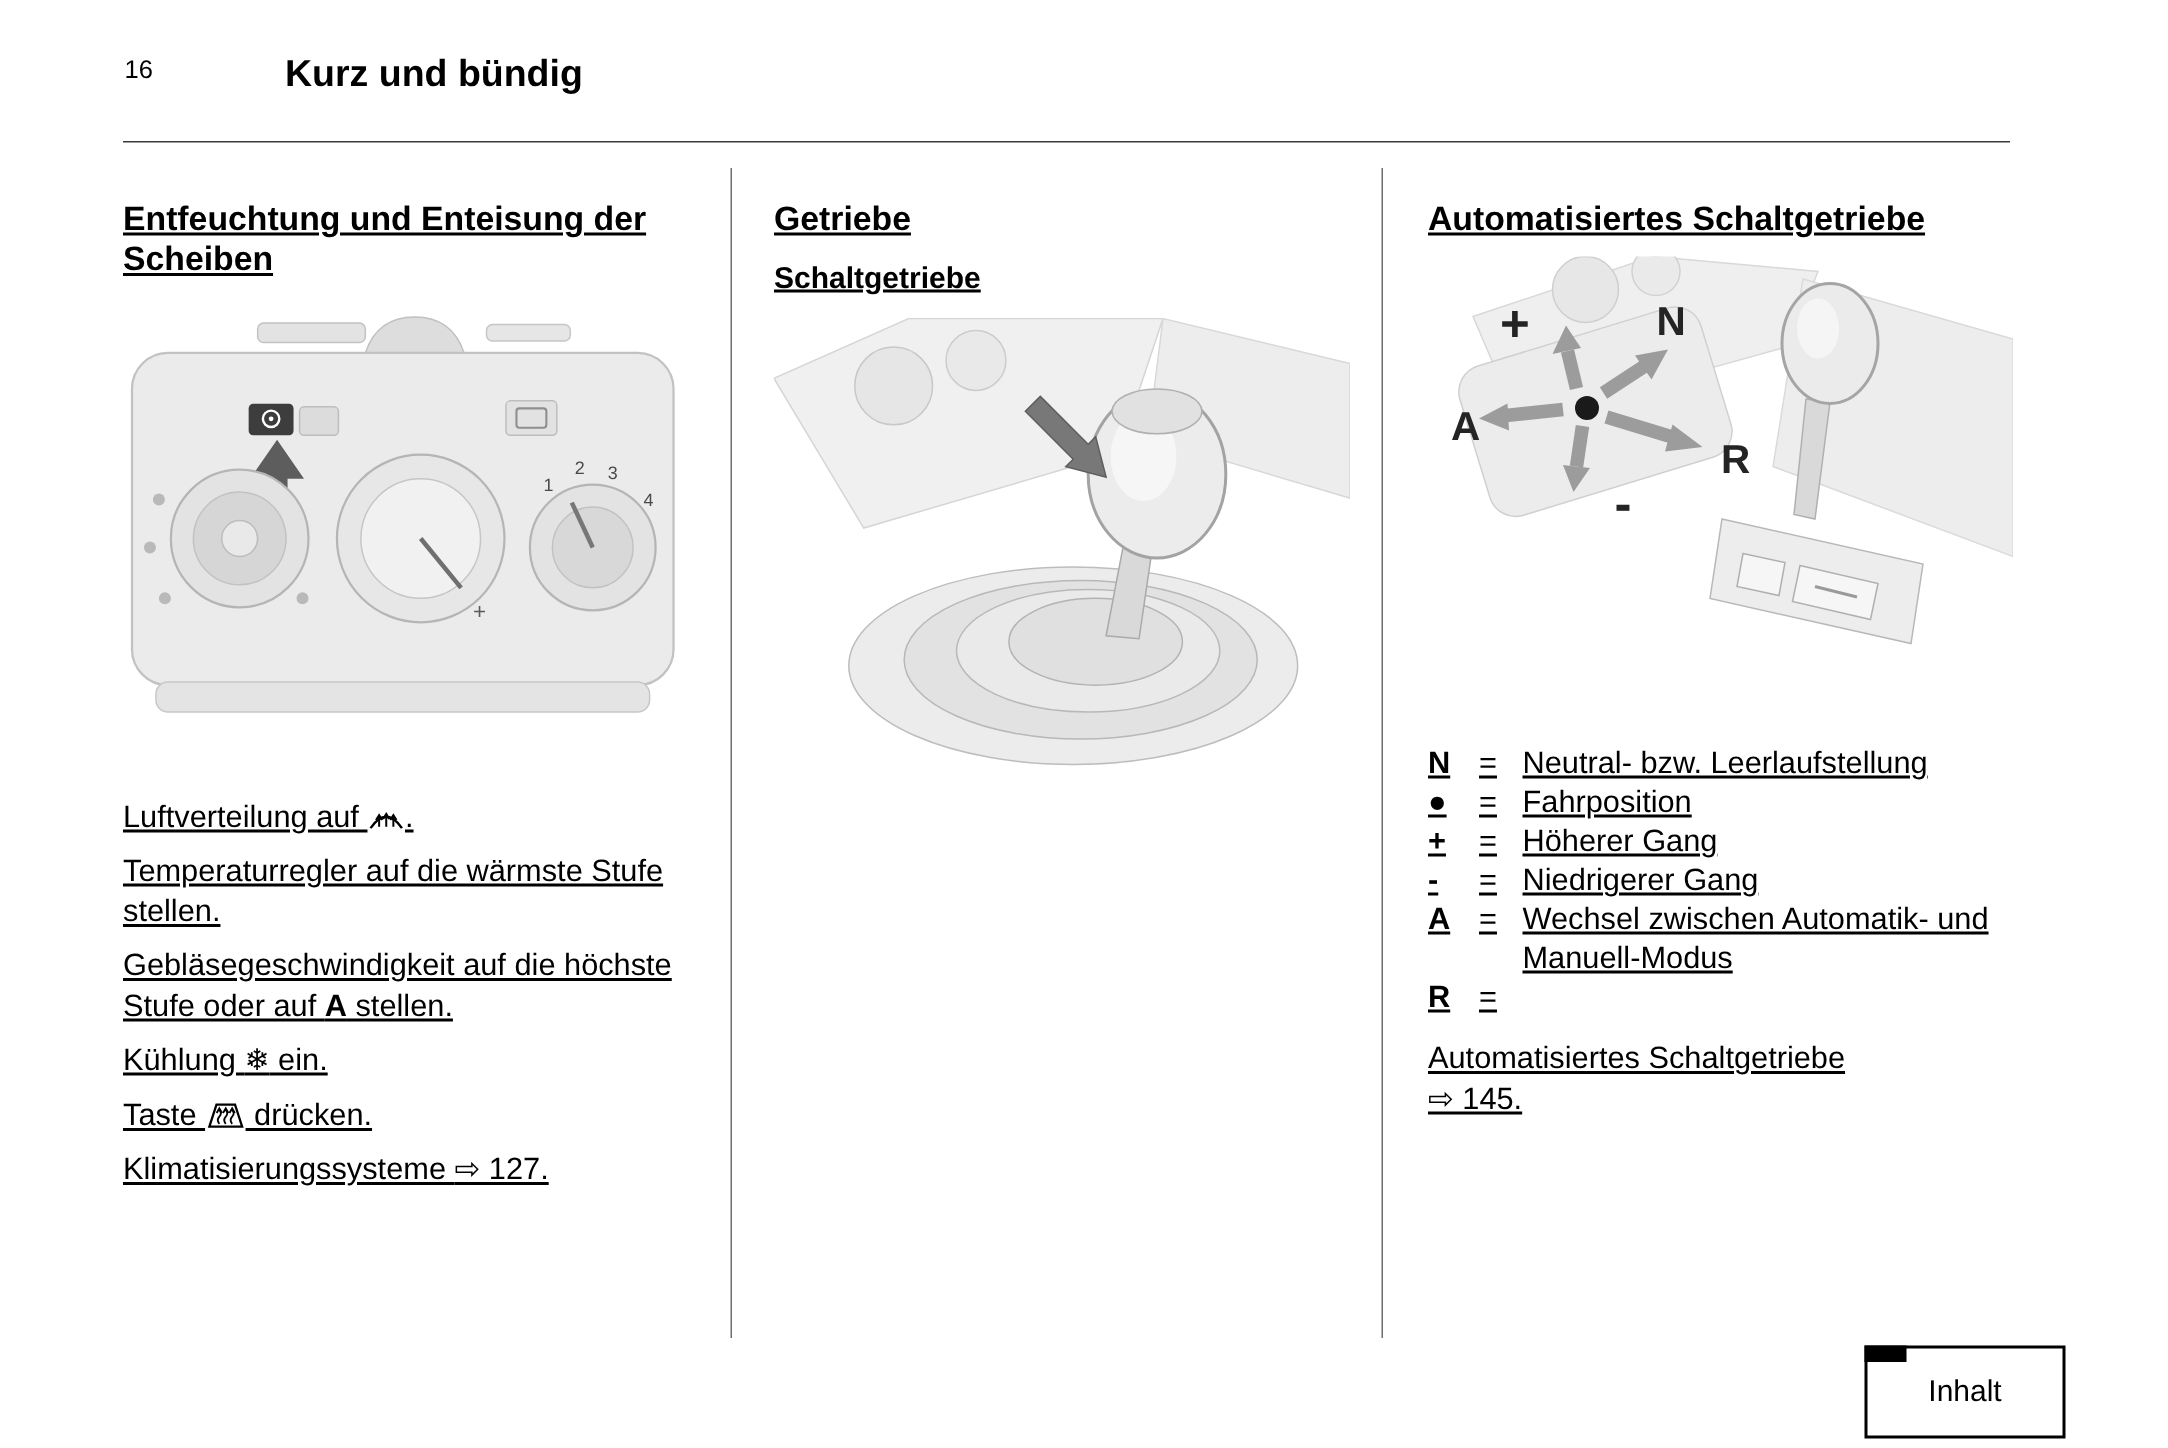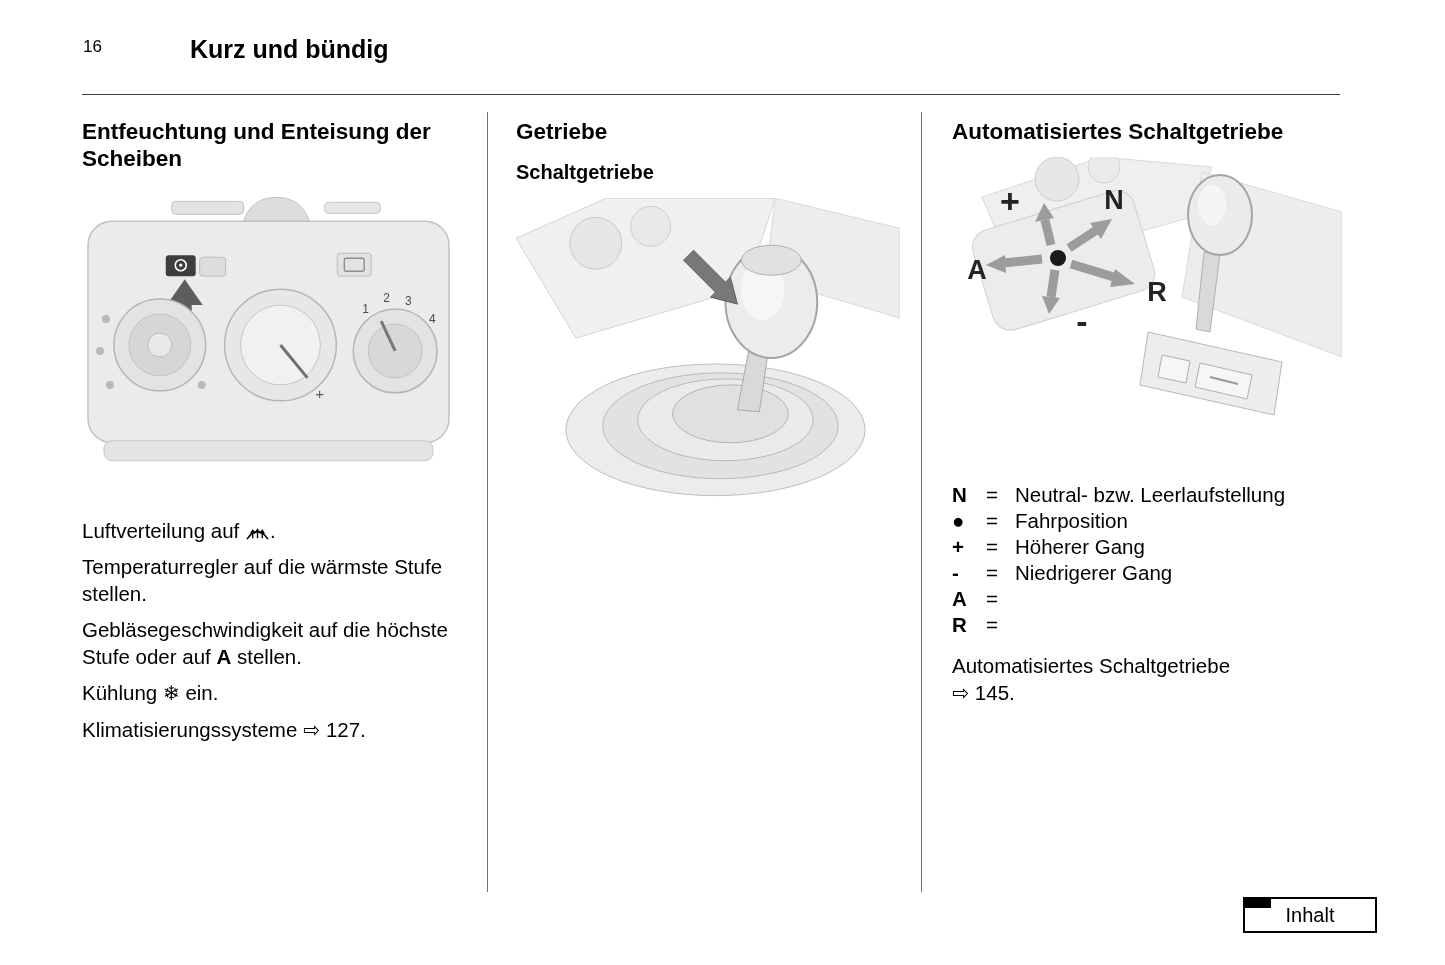--- a/index.html
+++ b/index.html
@@ -5,21 +5,21 @@
   * { margin:0; padding:0; box-sizing:border-box; }
   html,body { background:#fff; }
   body {
     width:1445px; height:965px; position:relative; overflow:hidden;
     font-family:"Liberation Sans","DejaVu Sans",sans-serif; color:#000;
   }
   .page-number { position:absolute; left:83px; top:37px; font-size:17px; }
   .page-title  { position:absolute; left:190px; top:35px; font-size:25px; font-weight:700; }
   .header-rule { position:absolute; left:82px; top:94px; width:1258px; height:1px; background:#3a3a3a; }
 
-  .col { position:absolute; top:118px; }
+  .col { position:absolute; top:132px;text-decoration:underline; }
   .col-1 { left:82px;  width:374px; }
   .col-2 { left:516px; width:384px; }
   .col-3 { left:952px; width:390px; }
   .divider { position:absolute; top:112px; width:1px; height:780px; background:#6e6e6e; }
   .divider-1 { left:487px; }
   .divider-2 { left:921px; }
 
   .section-heading { font-size:22.5px; line-height:1.22; font-weight:700; }
   .sub-heading { font-size:20px; font-weight:700; margin-top:16px; margin-bottom:14px; }
 
@@ -34,21 +34,21 @@
   .snowflake { font-size:20px; }
   .ref-link { color:#000; text-decoration:none; cursor:pointer; }
 
   .legend { margin-bottom:14px; }
   .legend-row { display:flex; font-size:20.5px; line-height:26px; }
   .legend-symbol { width:34px; flex:none; font-weight:700; }
   .legend-eq { width:29px; flex:none; }
   .legend-text { flex:1; }
 
   .inhalt-button {
-    position:absolute; left:1243px; top:897px; width:134px; height:36px;
+    position:absolute; left:1243px; top:897px; width:134px; height:62px;
     border:2px solid #000; background:#fff; display:flex; align-items:center;
     justify-content:center; font-size:20px; cursor:pointer;
   }
   .inhalt-button::before {
     content:""; position:absolute; left:-2px; top:-2px; width:28px; height:11px; background:#000;
   }
 
   svg text { font-family:"Liberation Sans","DejaVu Sans",sans-serif; }
   .fan-label { font-size:12px; fill:#4a4a4a; }
   .dial-mark { font-size:15px; fill:#5a5a5a; }
@@ -118,20 +118,26 @@
             <path d="M13 17 V9 M10.8 11.6 L13 8 L15.2 11.6" fill="none" stroke="#000" stroke-width="1.4"></path>
             <path d="M18 17 V10 M15.8 12.3 L18 8.8 L20.2 12.3" fill="none" stroke="#000" stroke-width="1.4"></path>
           </svg></span><span>.</span></p>
 
     <p class="body-text">Temperaturregler auf die wärmste Stufe stellen.</p>
 
     <p class="body-text"><span>Gebläsegeschwindigkeit auf die höchste Stufe oder auf </span><b>A</b><span> stellen.</span></p>
 
     <p class="body-text"><span>Kühlung </span><span class="snowflake">❄</span><span> ein.</span></p>
 
+    <p class="body-text"><span>Taste </span><span class="inline-icon"><svg width="27" height="19" viewBox="0 0 28 20">
+            <path d="M2.5 18 L7.5 2.5 L20.5 2.5 L25.5 18 Z" fill="none" stroke="#000" stroke-width="1.6"></path>
+            <path d="M9.5 16 q-2.2 -2.6 0 -5 q2.2 -2.4 0 -4.8 M7.6 8.4 L9.5 5.2 L11.4 8.4" fill="none" stroke="#000" stroke-width="1.3"></path>
+            <path d="M14 16 q-2.2 -2.6 0 -5 q2.2 -2.4 0 -4.8 M12.1 8.4 L14 5.2 L15.9 8.4" fill="none" stroke="#000" stroke-width="1.3"></path>
+            <path d="M18.5 16 q-2.2 -2.6 0 -5 q2.2 -2.4 0 -4.8 M16.6 8.4 L18.5 5.2 L20.4 8.4" fill="none" stroke="#000" stroke-width="1.3"></path>
+          </svg></span><span> drücken.</span></p>
 
     <p class="body-text"><span>Klimatisierungssysteme </span><span class="ref-link">⇨ 127.</span></p>
   </section>
 
   <div class="divider divider-1"></div>
 
   <section class="col col-2">
     <h2 class="section-heading">Getriebe</h2>
     <h3 class="sub-heading">Schaltgetriebe</h3>
 
@@ -221,20 +227,21 @@
         <span class="legend-text">Höherer Gang</span>
       </div>
       <div class="legend-row">
         <span class="legend-symbol">-</span>
         <span class="legend-eq">=</span>
         <span class="legend-text">Niedrigerer Gang</span>
       </div>
       <div class="legend-row">
         <span class="legend-symbol">A</span>
         <span class="legend-eq">=</span>
+        <span class="legend-text">Wechsel zwischen Automatik- und Manuell-Modus</span>
       </div>
       <div class="legend-row">
         <span class="legend-symbol">R</span>
         <span class="legend-eq">=</span>
       </div>
     </div>
 
     <p class="body-text"><span>Automatisiertes Schaltgetriebe</span><br><span class="ref-link">⇨ 145.</span></p>
   </section>
 

